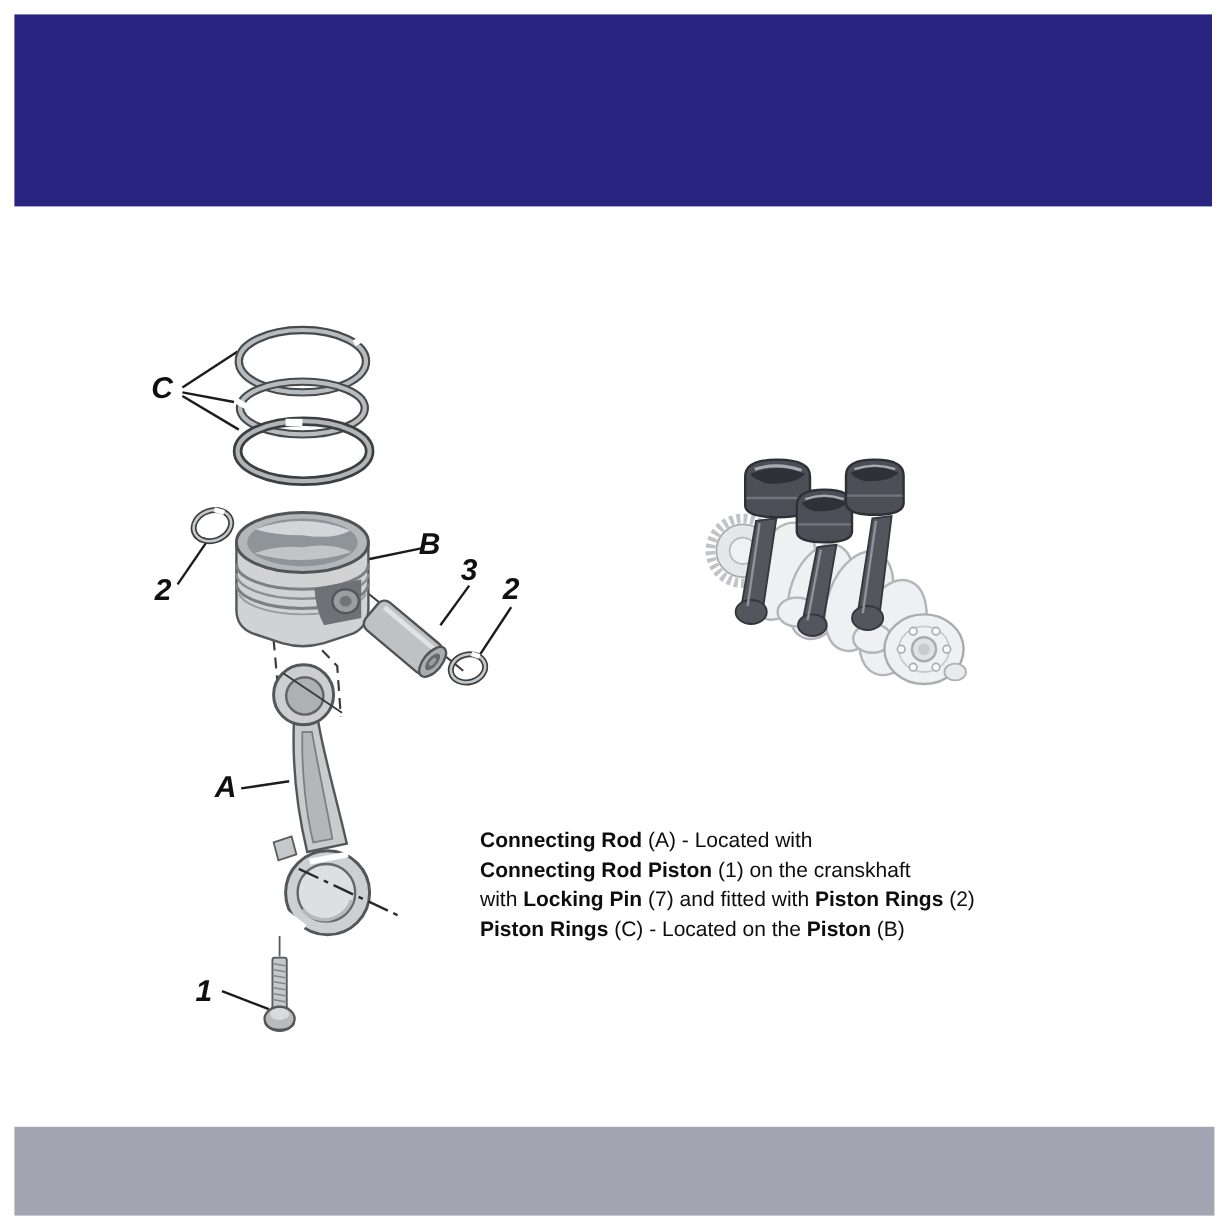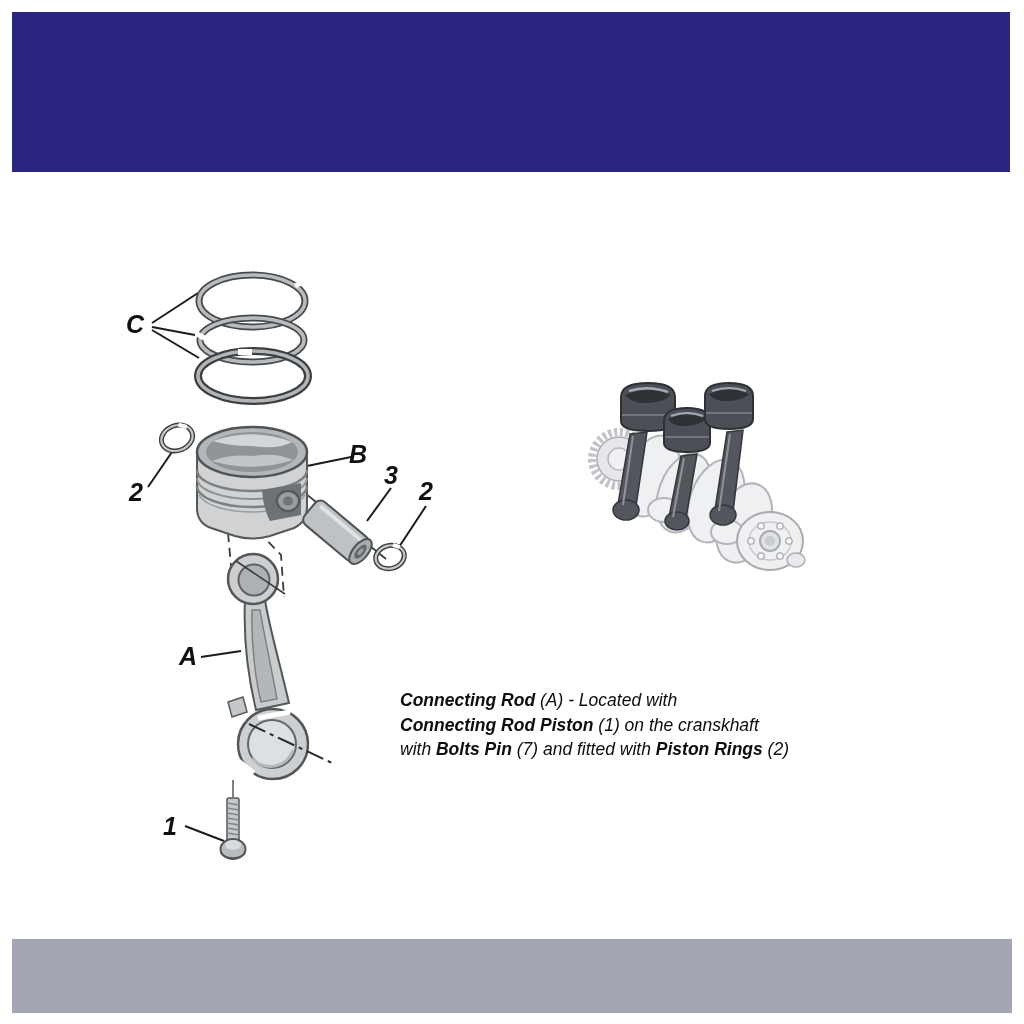--- a/index.html
+++ b/index.html
@@ -11,21 +11,21 @@
   .footer-bar{position:absolute;left:12px;top:939px;width:1000px;height:74px;}
   .figure-svg{position:absolute;left:0;top:0;width:1024px;height:1024px;}
   .part-label{
     position:absolute;font-style:italic;font-weight:700;font-size:25px;
     line-height:28px;color:#101010;letter-spacing:0;
   }
   .description{
     position:absolute;left:400px;top:688px;width:500px;
     font-size:17.5px;line-height:24.5px;color:#0d0d0d;
   }
-  .desc-line{white-space:nowrap;font-style:italic;}
+  .desc-line{white-space:nowrap;}
   .desc-line b{font-weight:700;}
 </style>
 </head>
 <body>
 
 <div class="page">
 
   <div class="header-bar" style="background-color: rgb(42, 37, 128);"></div>
 
   <div class="footer-bar" style="background-color: rgb(163, 165, 178);"></div>
@@ -187,16 +187,17 @@
   <div class="part-label" style="left:129px;top:478px;">2</div>
   <div class="part-label" style="left:349px;top:440px;">B</div>
   <div class="part-label" style="left:384px;top:461px;">3</div>
   <div class="part-label" style="left:419px;top:477px;">2</div>
   <div class="part-label" style="left:179px;top:642px;">A</div>
   <div class="part-label" style="left:163px;top:812px;">1</div>
 
   <div class="description">
       <div class="desc-line"><b>Connecting Rod</b><span> (A) - Located with</span></div>
       <div class="desc-line"><b>Connecting Rod Piston</b><span> (1) on the cranskhaft</span></div>
-      <div class="desc-line"><span>with </span><b>Bolts Pin</b><span> (7) and fitted with </span><b>Piston Rings</b><span> (2)</span></div>
+      <div class="desc-line"><span>with </span><b>Locking Pin</b><span> (7) and fitted with </span><b>Piston Rings</b><span> (2)</span></div>
+      <div class="desc-line"><b>Piston Rings</b><span> (C) - Located on the </span><b>Piston</b><span> (B)</span></div>
     </div>
 
 </div>
 
 </body></html>

